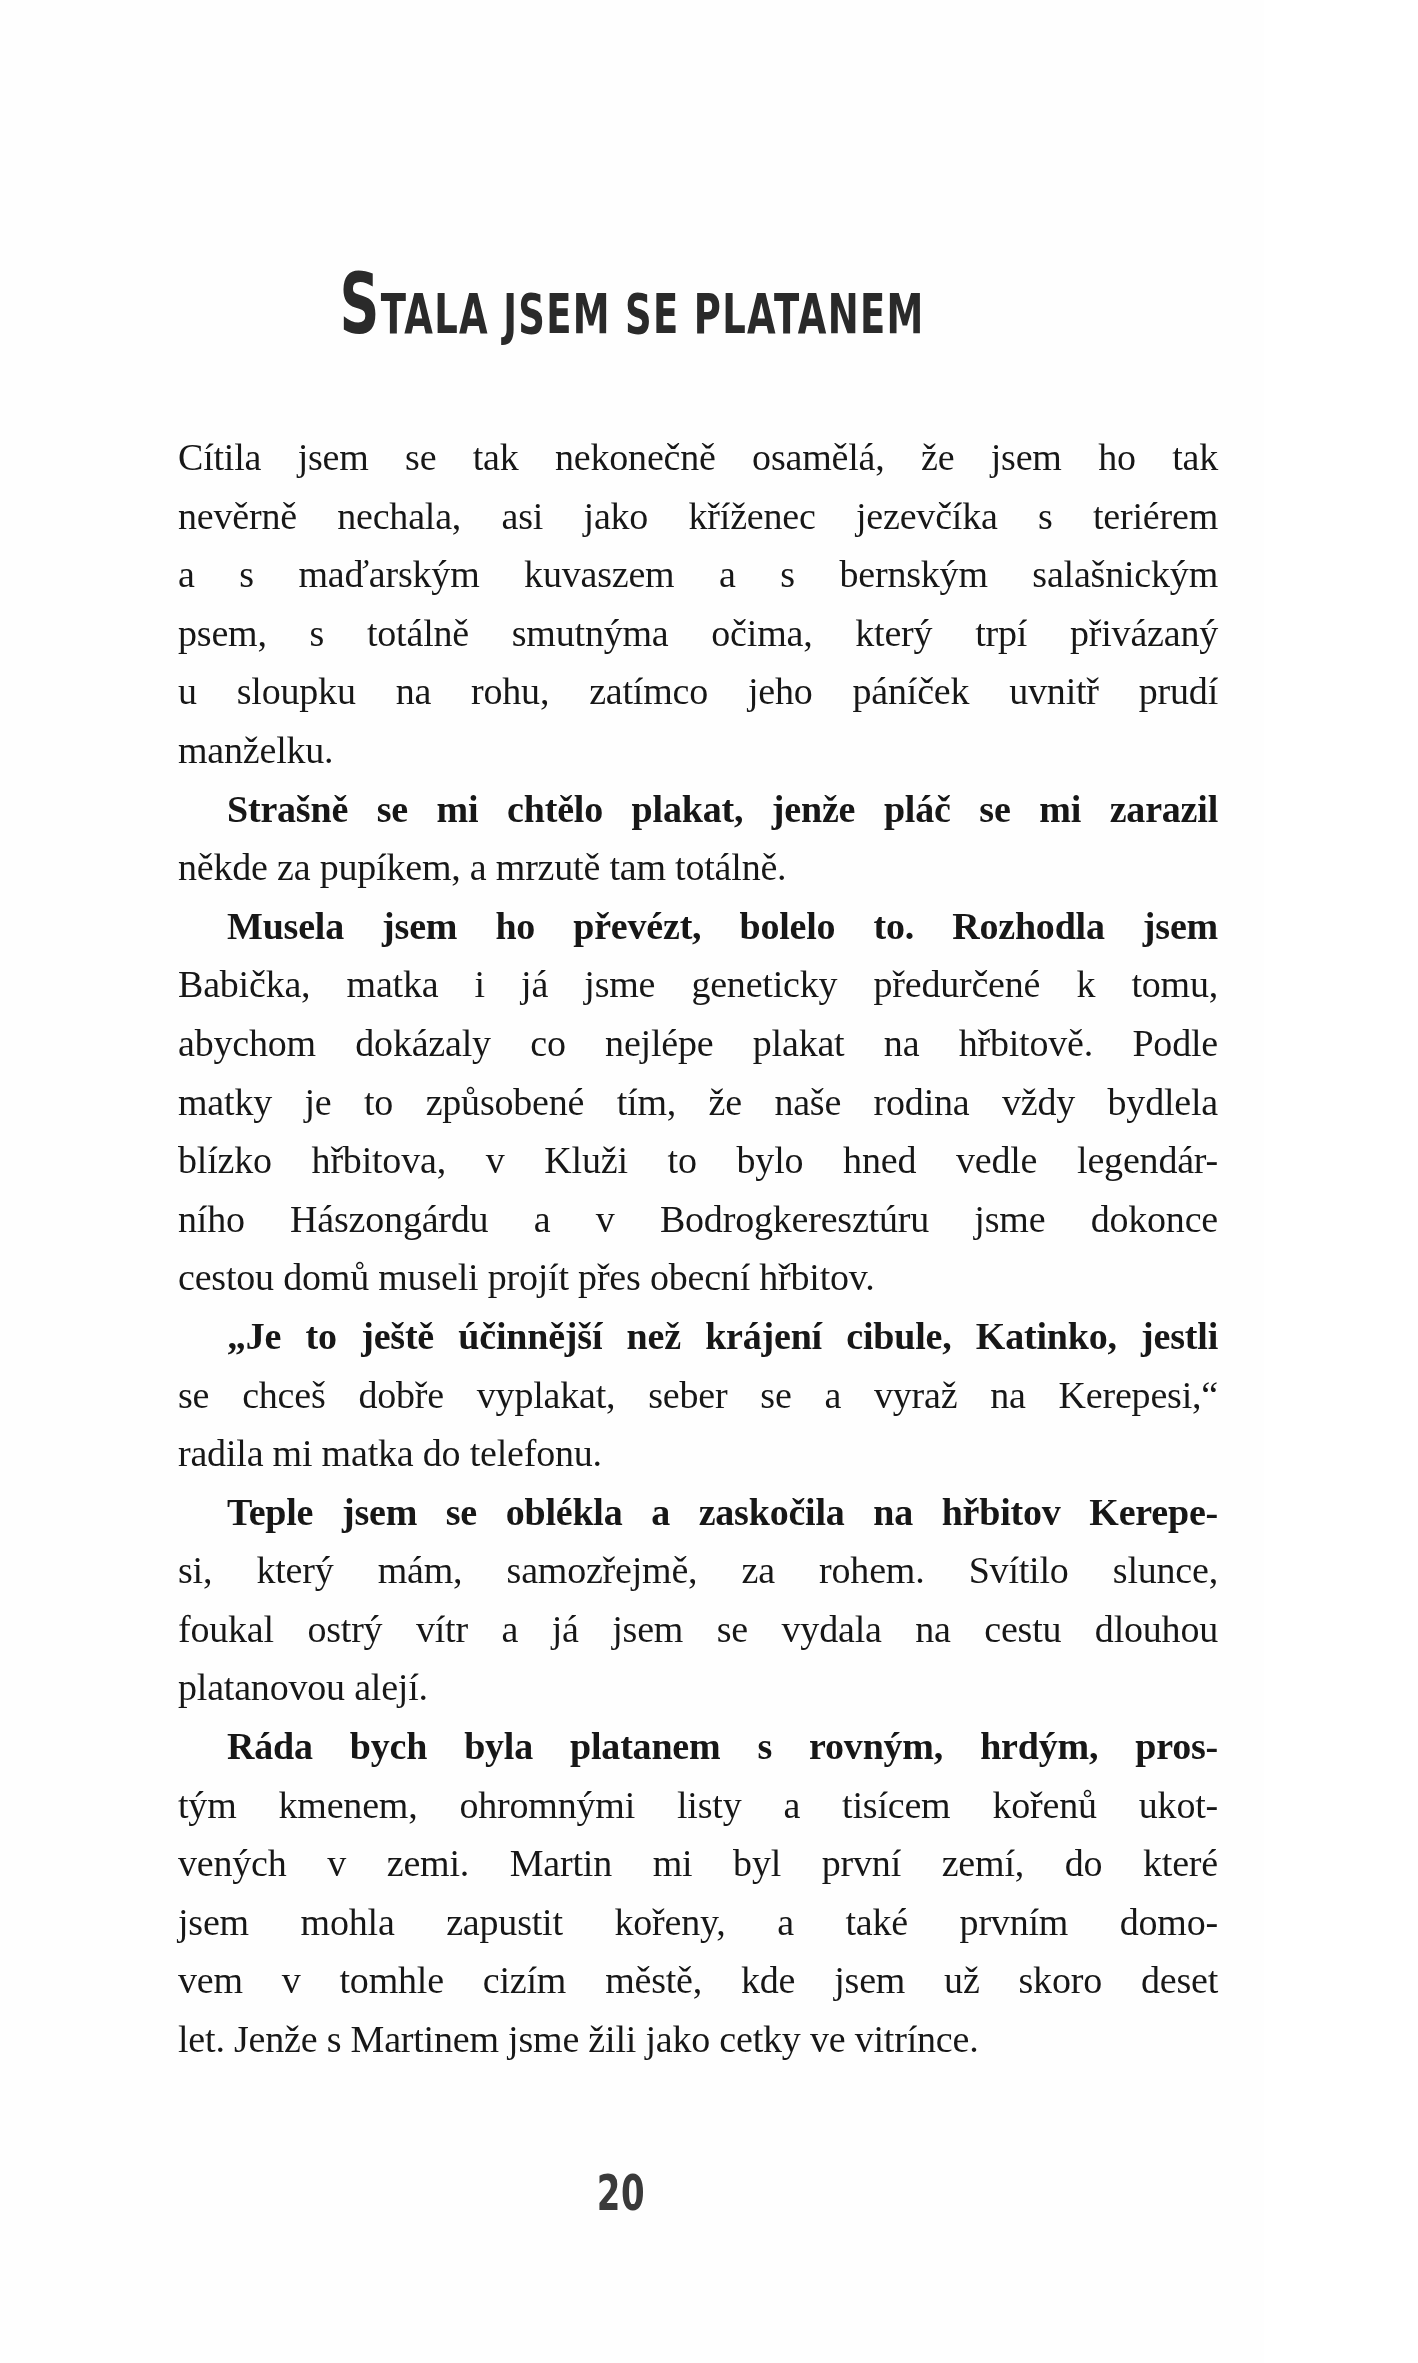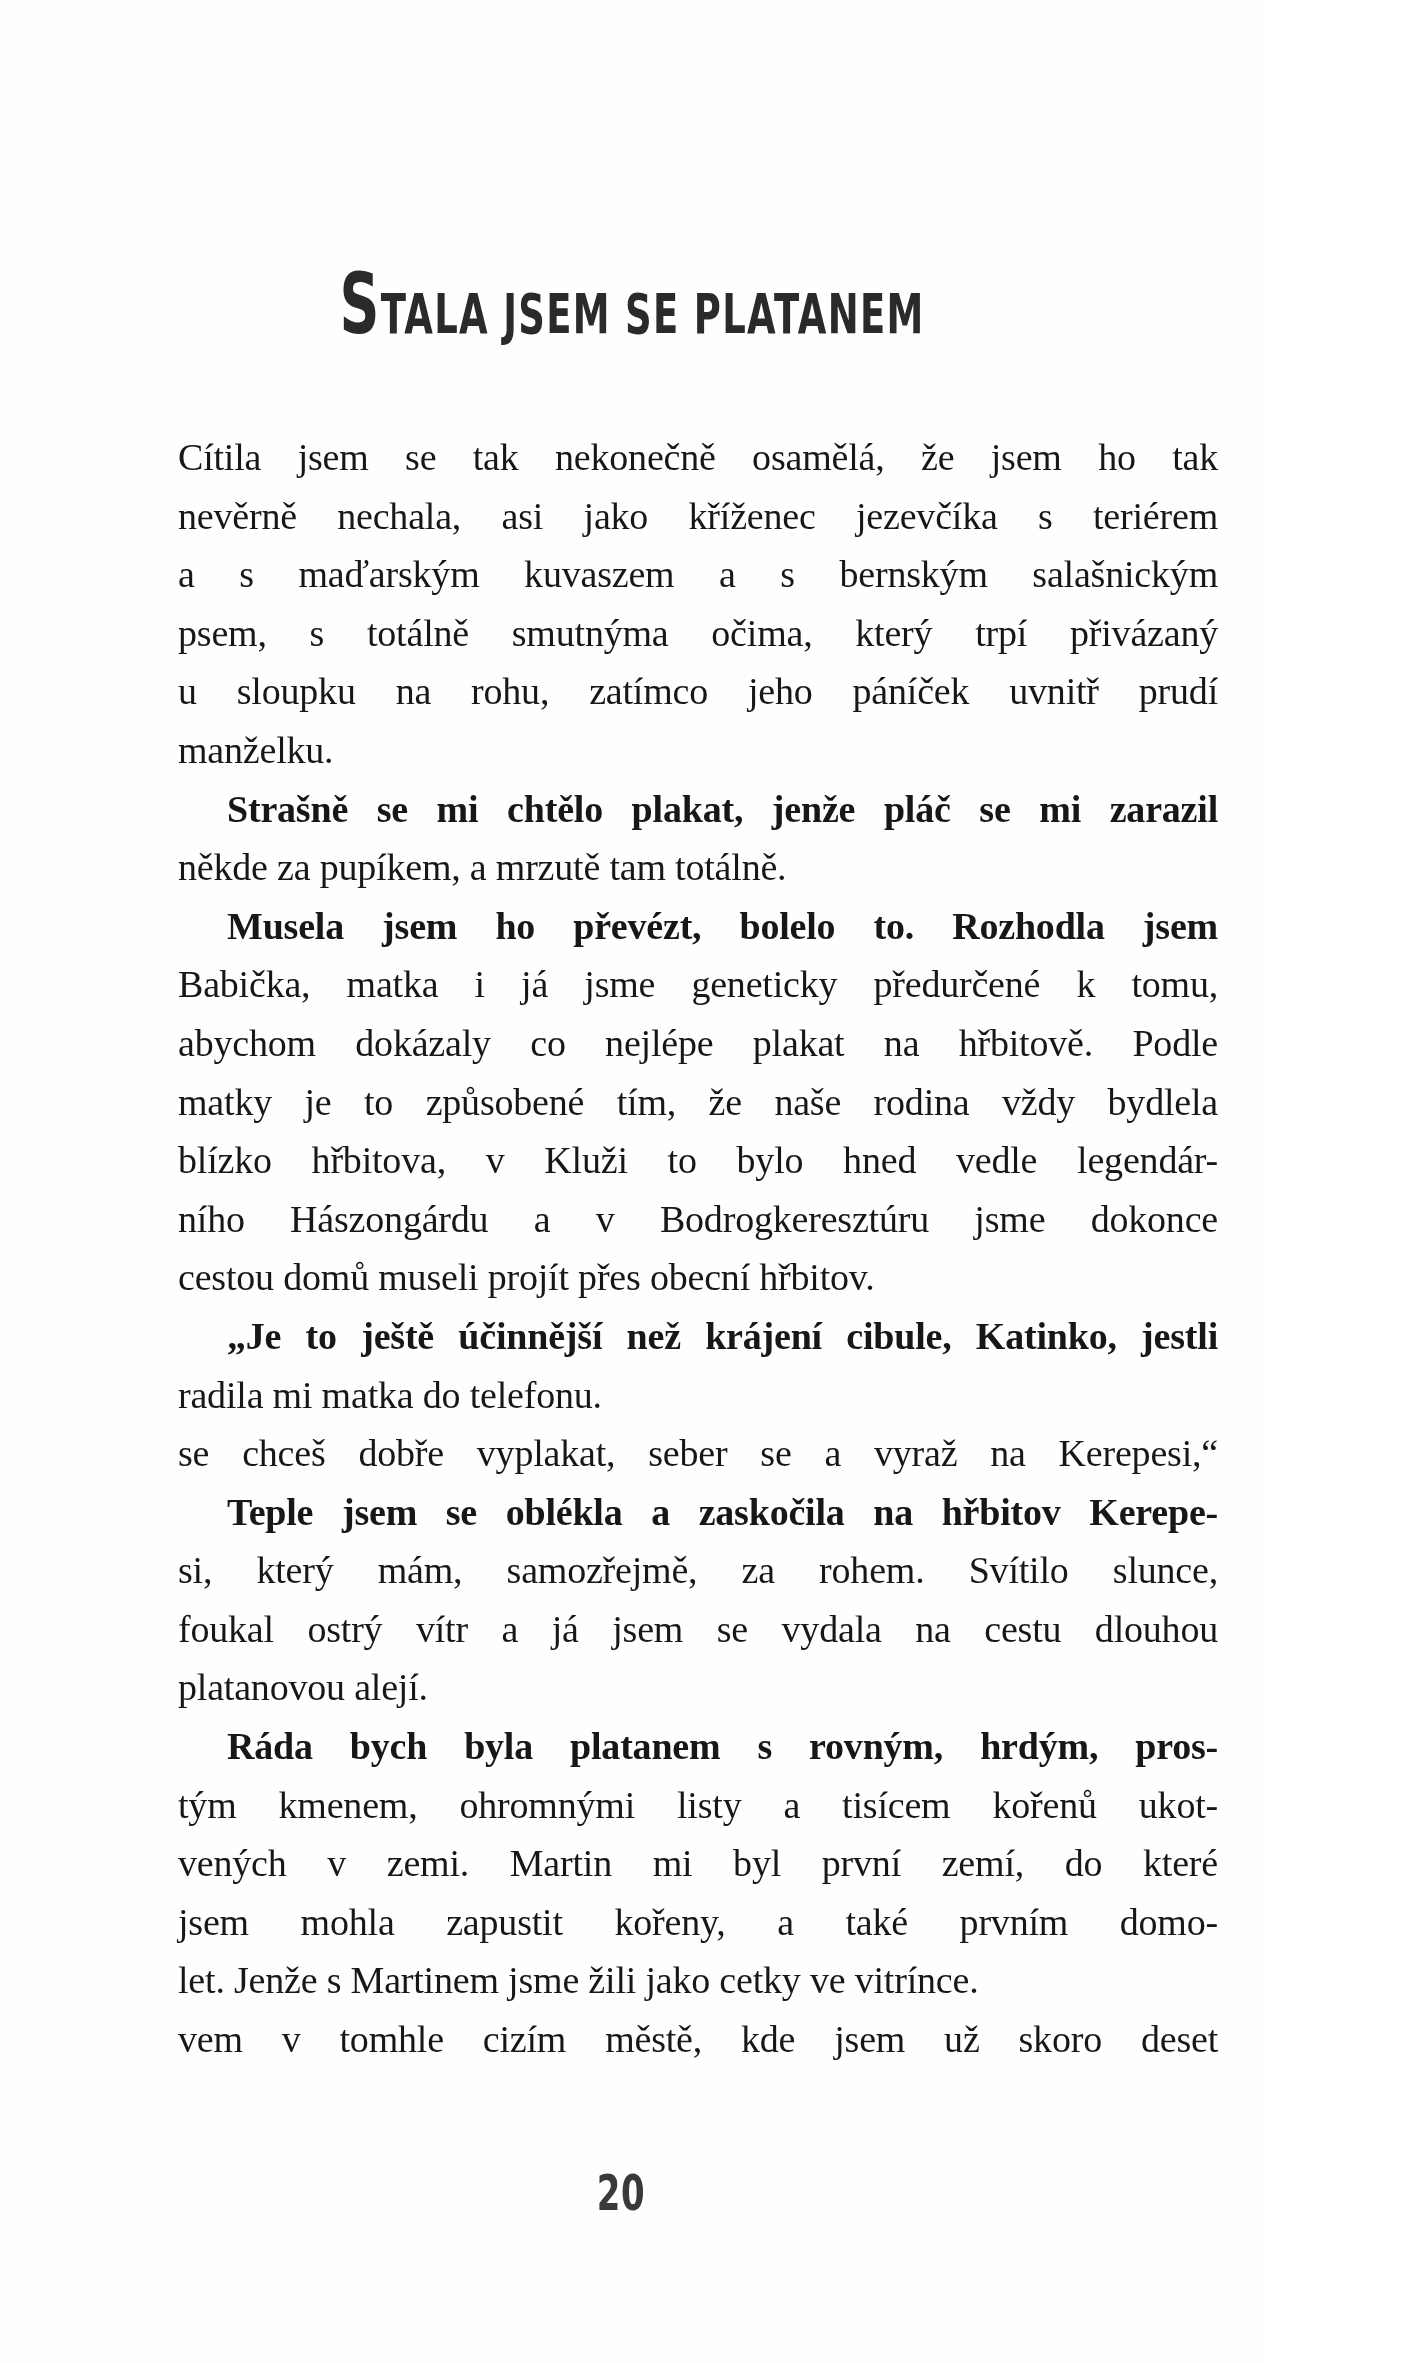--- a/index.html
+++ b/index.html
@@ -103,37 +103,37 @@
       <div class="line">Babička, matka i já jsme geneticky předurčené k tomu,</div>
       <div class="line">abychom dokázaly co nejlépe plakat na hřbitově. Podle</div>
       <div class="line">matky je to způsobené tím, že naše rodina vždy bydlela</div>
       <div class="line">blízko hřbitova, v Kluži to bylo hned vedle legendár-</div>
       <div class="line">ního Hászongárdu a v Bodrogkeresztúru jsme dokonce</div>
       <div class="line last">cestou domů museli projít přes obecní hřbitov.</div>
     </div>
 
     <div class="paragraph">
       <div class="line indent">„Je to ještě účinnější než krájení cibule, Katinko, jestli</div>
+      <div class="line">se chceš dobře vyplakat, seber se a vyraž na Kerepesi,“</div>
       <div class="line last">radila mi matka do telefonu.</div>
-      <div class="line">se chceš dobře vyplakat, seber se a vyraž na Kerepesi,“</div>
     </div>
 
     <div class="paragraph">
       <div class="line indent">Teple jsem se oblékla a zaskočila na hřbitov Kerepe-</div>
       <div class="line">si, který mám, samozřejmě, za rohem. Svítilo slunce,</div>
       <div class="line">foukal ostrý vítr a já jsem se vydala na cestu dlouhou</div>
       <div class="line last">platanovou alejí.</div>
     </div>
 
     <div class="paragraph">
       <div class="line indent">Ráda bych byla platanem s rovným, hrdým, pros-</div>
       <div class="line">tým kmenem, ohromnými listy a tisícem kořenů ukot-</div>
       <div class="line">vených v zemi. Martin mi byl první zemí, do které</div>
       <div class="line">jsem mohla zapustit kořeny, a také prvním domo-</div>
+      <div class="line">vem v tomhle cizím městě, kde jsem už skoro deset</div>
       <div class="line last">let. Jenže s Martinem jsme žili jako cetky ve vitrínce.</div>
-      <div class="line">vem v tomhle cizím městě, kde jsem už skoro deset</div>
     </div>
 
   </div>
 
   <div class="page-number">20</div>
 
 </div>
 
 </body></html>

